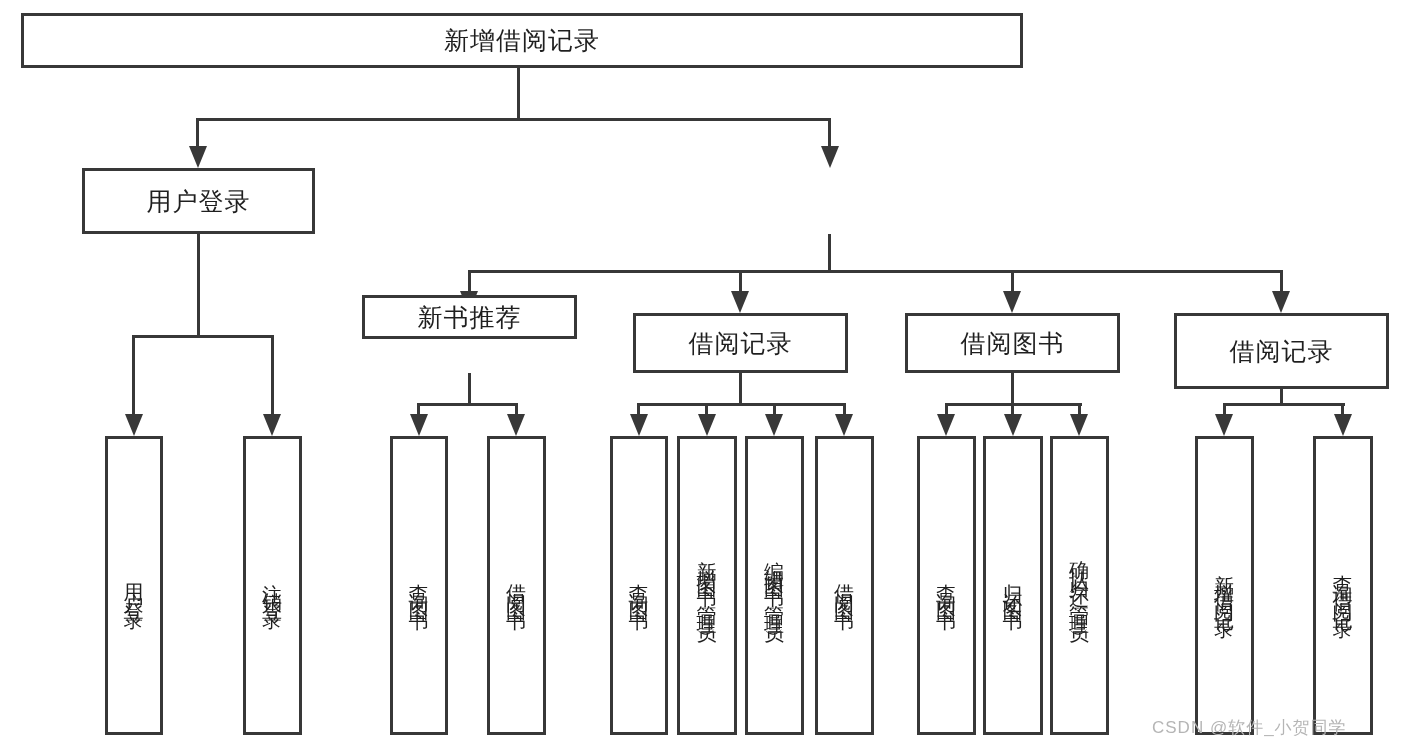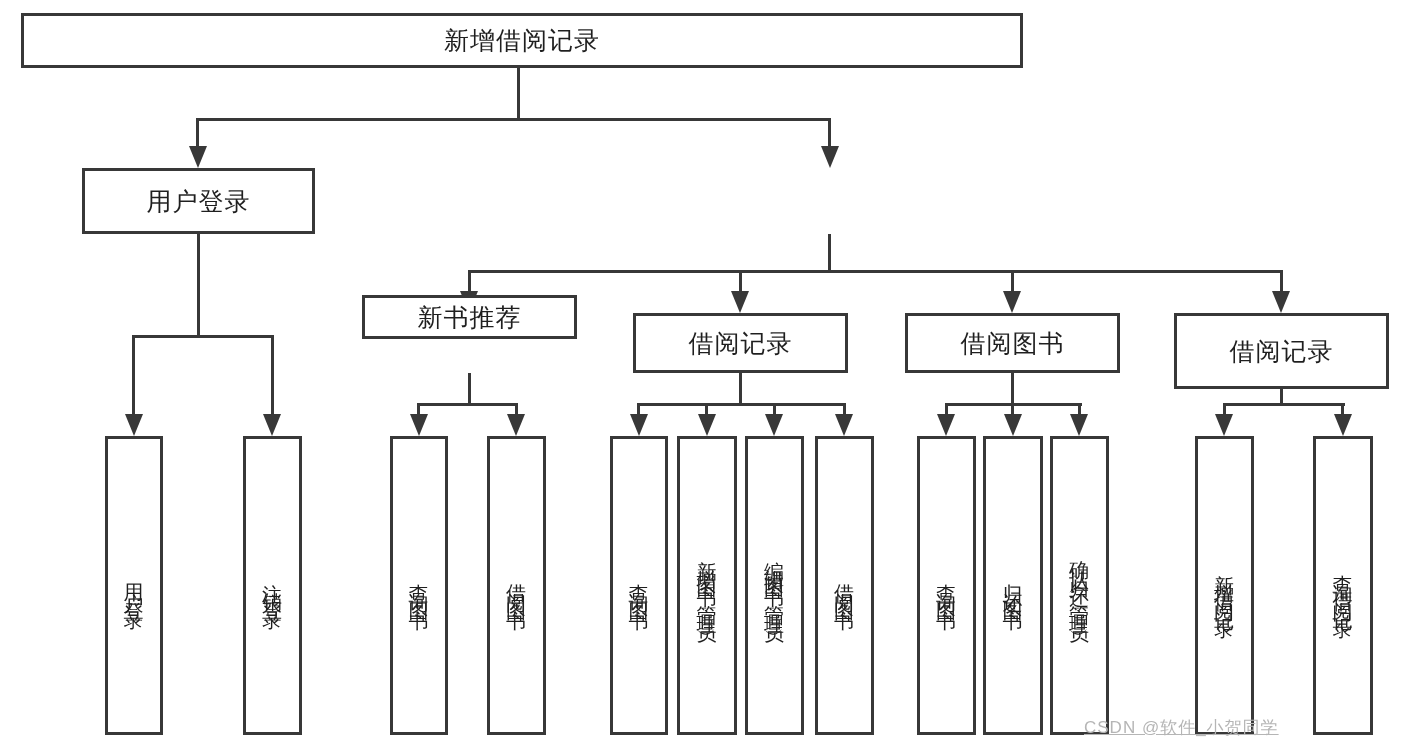--- a/index.html
+++ b/index.html
@@ -61,28 +61,27 @@
   .arrow {
     position: absolute;
     width: 0; height: 0;
     border-left: 9px solid transparent;
     border-right: 9px solid transparent;
     border-top: 22px solid var(--line);
     z-index: 1;
   }
   .watermark {
     position: absolute;
-    left: 1084px;
+    left: 1152px;
     top: 716px;
     font-size: 17px;
     color: var(--watermark);
     letter-spacing: 1px;
     z-index: 5;
     white-space: nowrap;
-    text-decoration: underline;
   }
 </style>
 </head>
 <body>
 
 <div class="canvas">
 
   <div class="node" style="left:21px;top:13px;width:1002px;height:55px">
     <span>新增借阅记录</span>
   </div>

